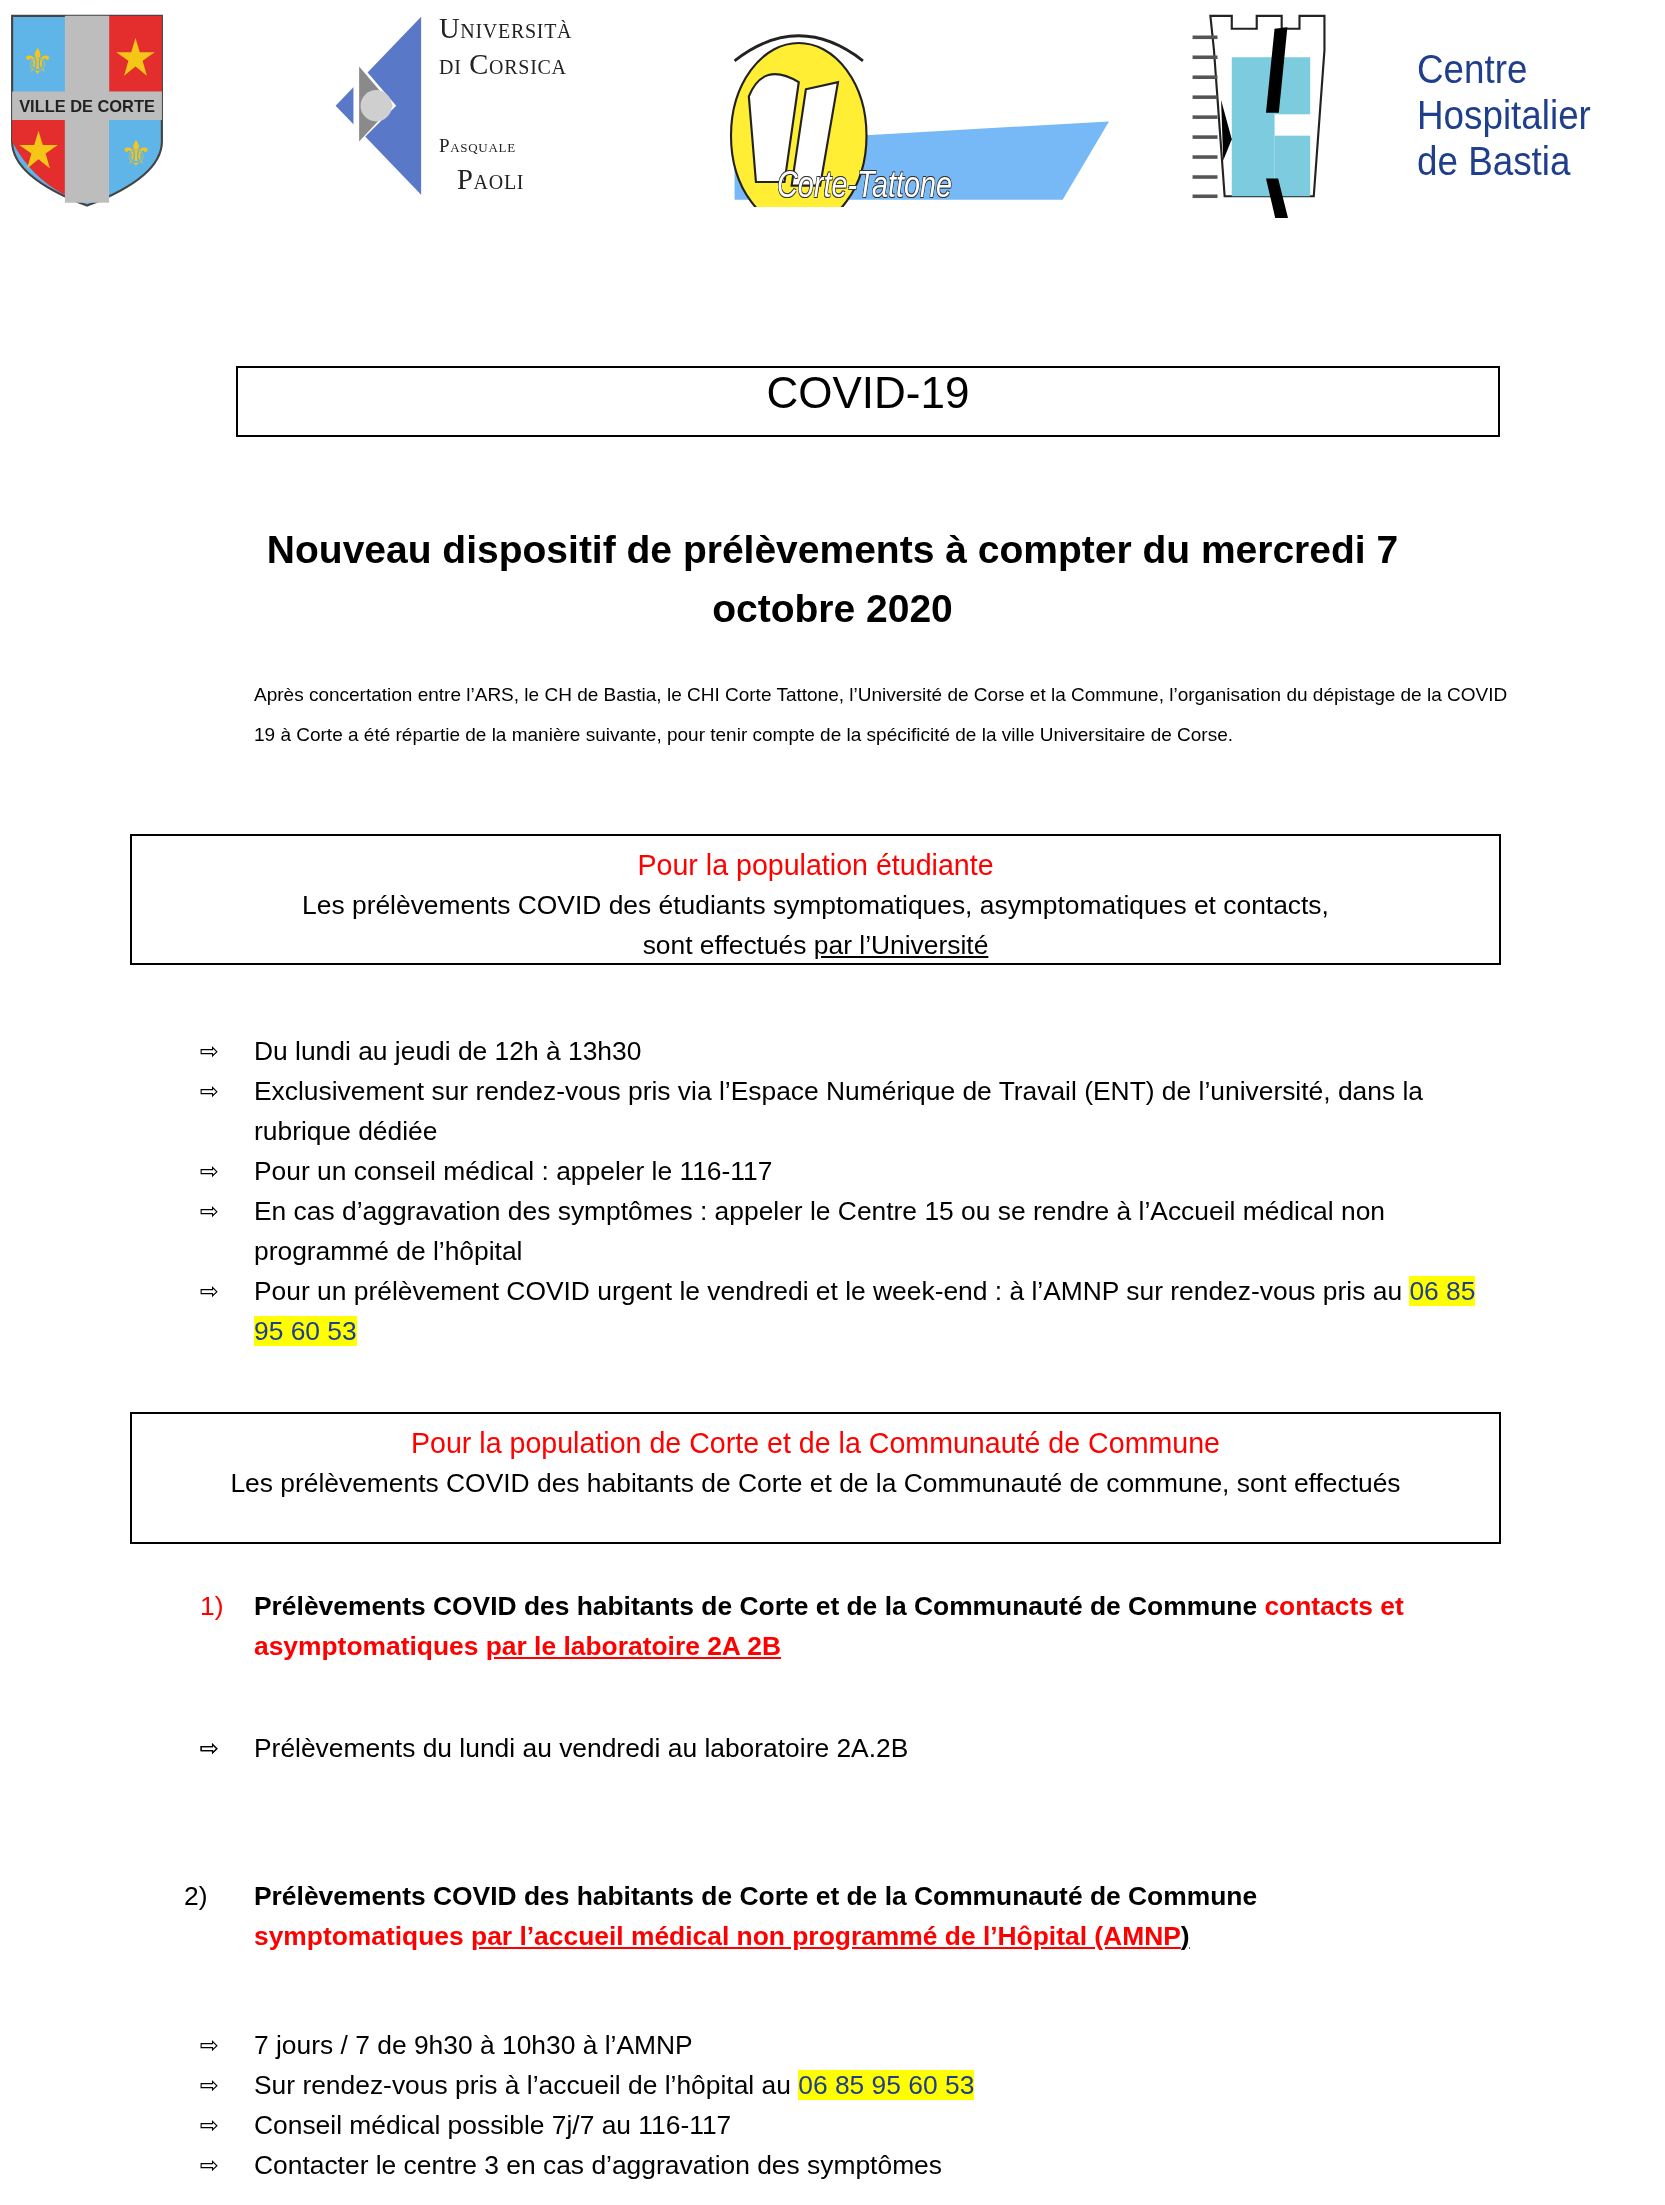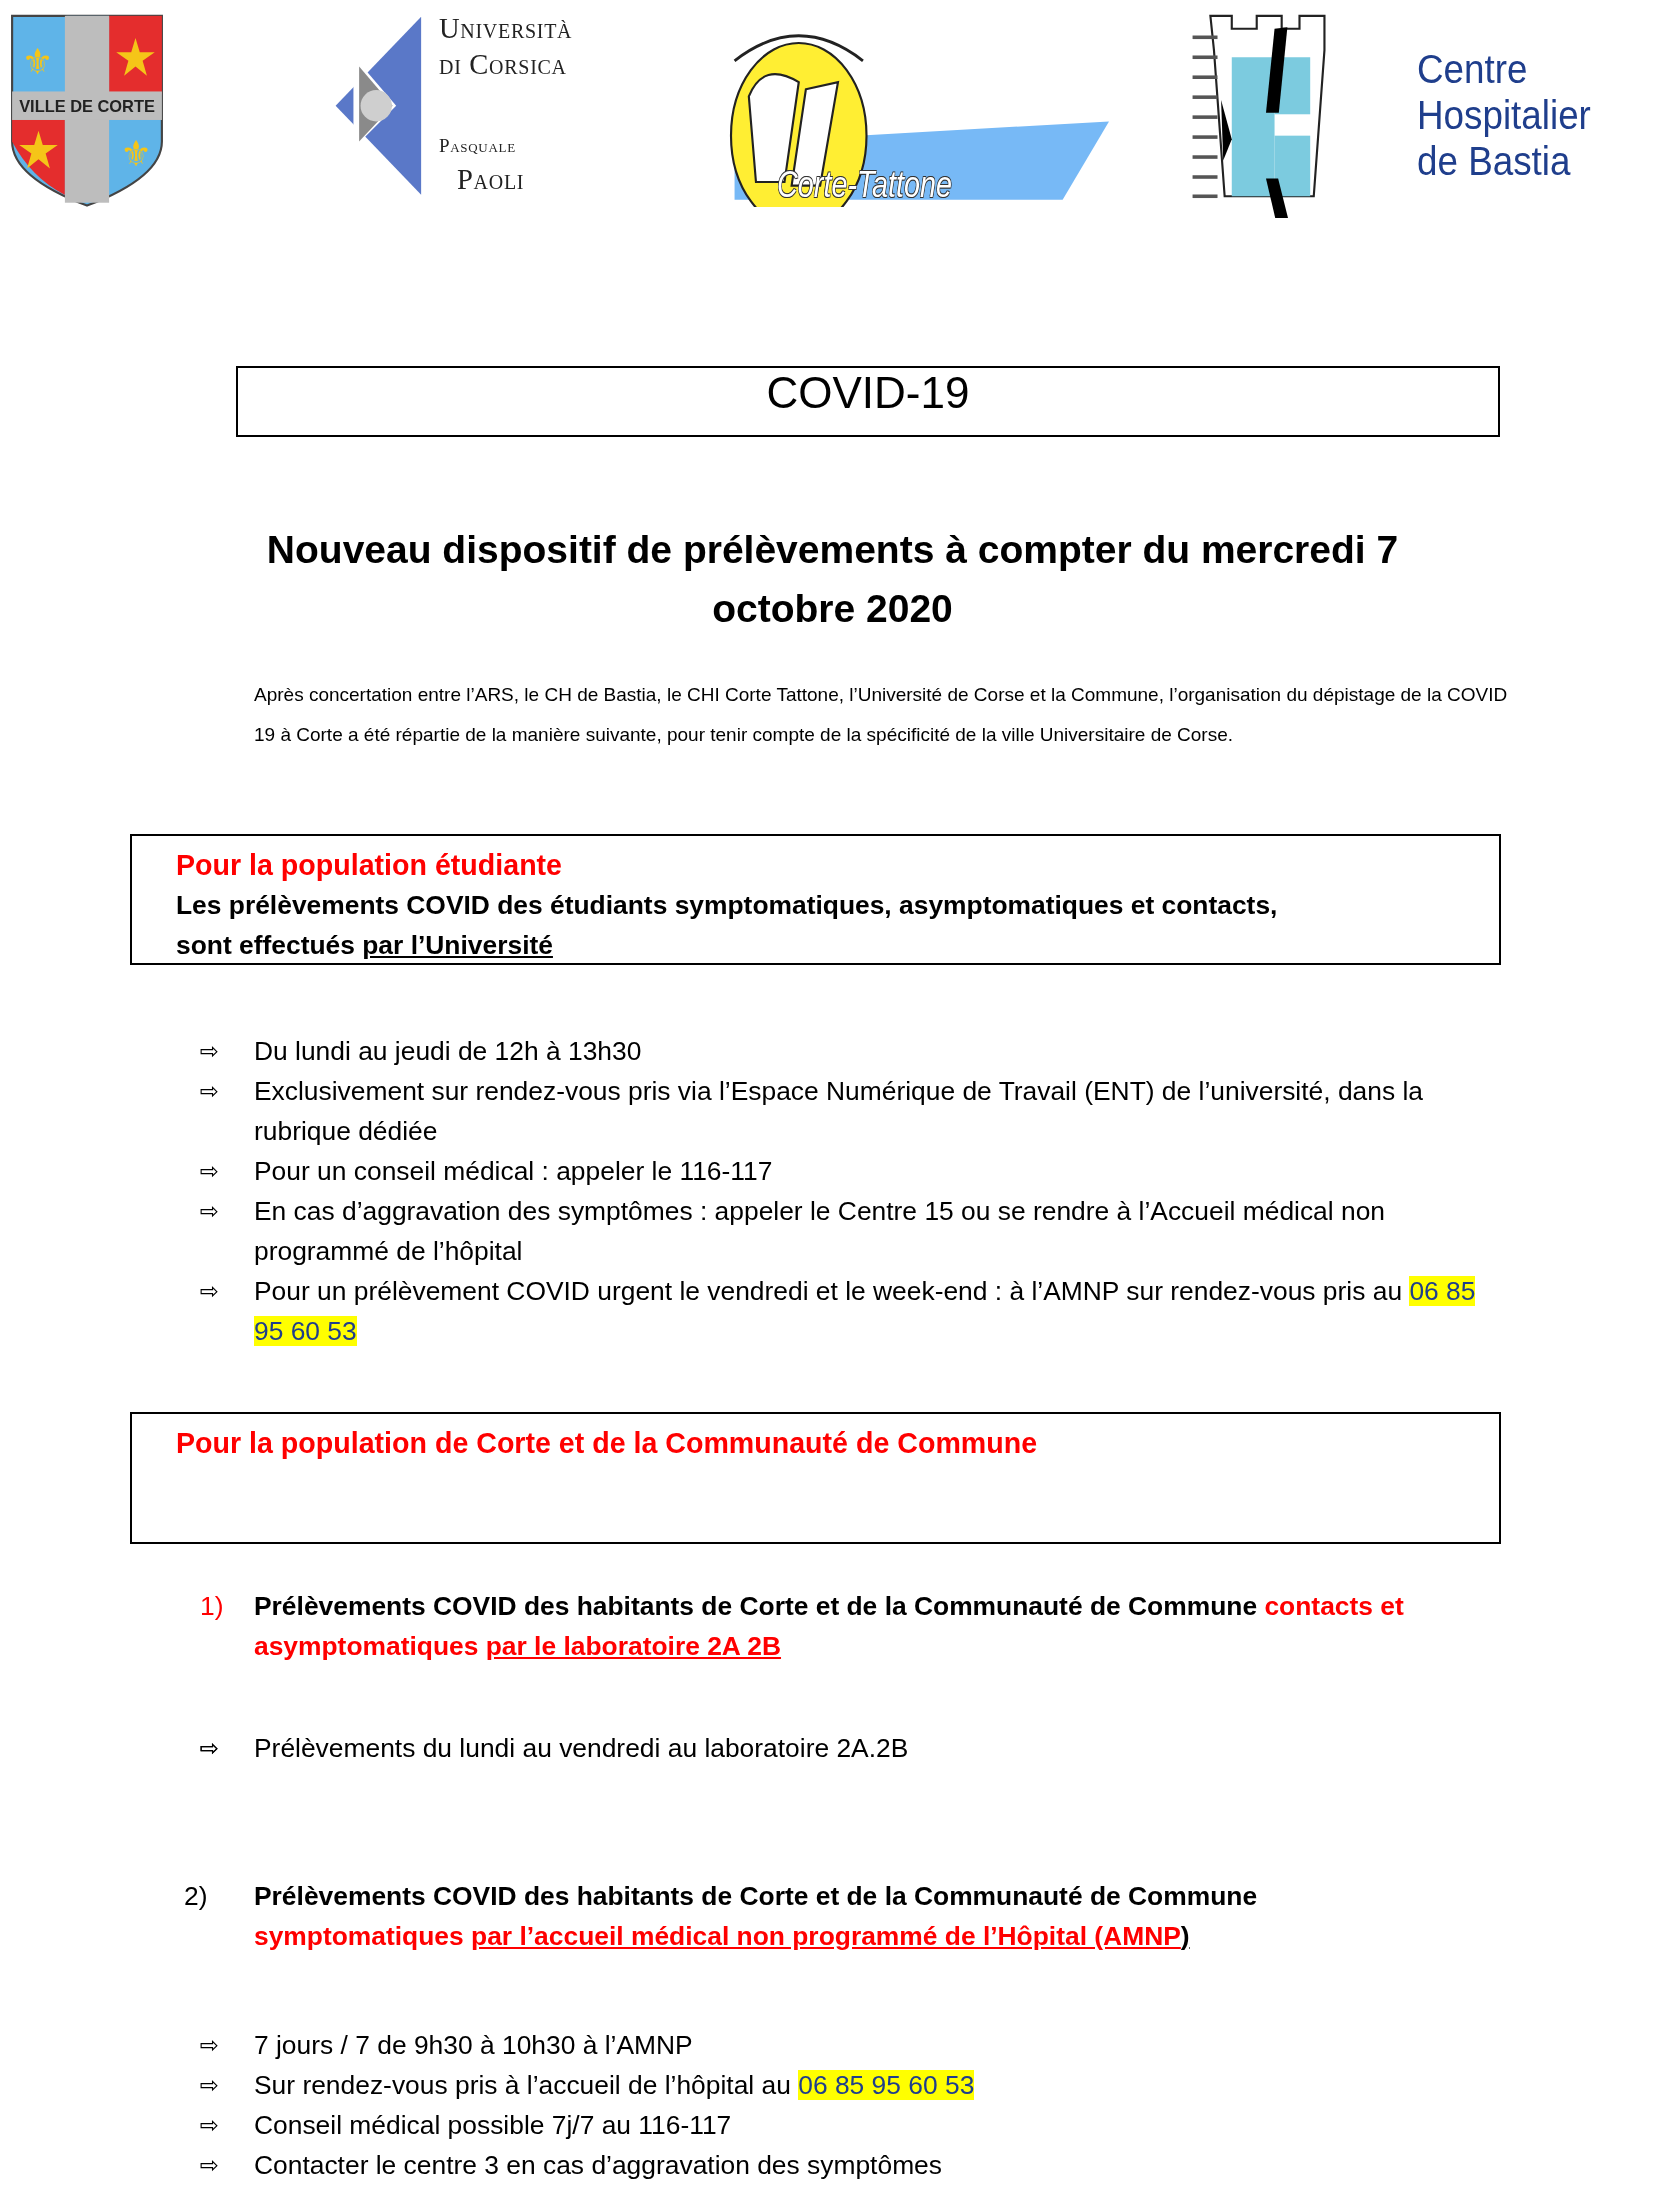--- a/index.html
+++ b/index.html
@@ -33,22 +33,22 @@
                border: 2.1px solid #000; box-sizing: border-box;
                display: flex; justify-content: center; }
   #covid-title { font-size: 44px; font-weight: normal; }
 
   #main-heading { left: 214px; top: 520px; width: 1237px; text-align: center;
                   font-size: 39px; font-weight: bold; line-height: 59px; }
 
   #intro { left: 254px; top: 675px; width: 1256px; font-size: 19px; line-height: 40px; }
 
   
-  .section-box { border: 2.1px solid #000; box-sizing: border-box; 
-                 font-weight: bold; font-size: 26.4px; line-height: 40px; padding-top: 8.6px; padding-left: 44px; }
+  .section-box { border: 2.1px solid #000; box-sizing: border-box; text-align: center;
+                 font-weight: normal; font-size: 26.4px; line-height: 40px; padding-top: 8.6px; }
   .red { color: #ff0000; }
   .ul { text-decoration: underline; }
   .section-title { font-size: 28.6px; }
 
   #box-students { left: 130px; top: 834px; width: 1371px; height: 131px; }
   #box-residents { left: 130px; top: 1412px; width: 1371px; height: 132px; }
 
   
   .list { position: absolute; margin: 0; padding: 0; list-style: none; font-size: 26.4px; line-height: 40px; }
   .list li { position: relative; padding-left: 70px; }
@@ -168,20 +168,21 @@
 <ul class="list" id="list-students">
   <li><span class="arrow">⇨</span><span>Du lundi au jeudi de 12h à 13h30</span></li>
   <li><span class="arrow">⇨</span><span>Exclusivement sur rendez-vous pris via l’Espace Numérique de Travail (ENT) de l’université, dans la rubrique dédiée</span></li>
   <li><span class="arrow">⇨</span><span>Pour un conseil médical : appeler le 116-117</span></li>
   <li><span class="arrow">⇨</span><span>En cas d’aggravation des symptômes : appeler le Centre 15 ou se rendre à l’Accueil médical non programmé de l’hôpital</span></li>
   <li><span class="arrow">⇨</span><span>Pour un prélèvement COVID urgent le vendredi et le week-end : à l’AMNP sur rendez-vous pris au </span><span class="hl">06 85 95 60 53</span></li>
 </ul>
 
 <div class="abs section-box" id="box-residents">
   <div class="red section-title">Pour la population de Corte et de la Communauté de Commune</div>
+  <div>Les prélèvements COVID des habitants de Corte et de la Communauté de commune, sont effectués</div>
 </div>
 
 <div class="numbered" id="item-1">
   <span class="num red">1)</span>
   <div class="body"><span>Prélèvements COVID des habitants de Corte et de la Communauté de Commune </span><span class="red">contacts et asymptomatiques </span><span class="red ul">par le laboratoire 2A 2B</span></div>
 </div>
 
 <ul class="list" id="list-lab">
   <li><span class="arrow">⇨</span></li>
   <li><span class="arrow">⇨</span><span>Prélèvements du lundi au vendredi au laboratoire 2A.2B</span></li>

